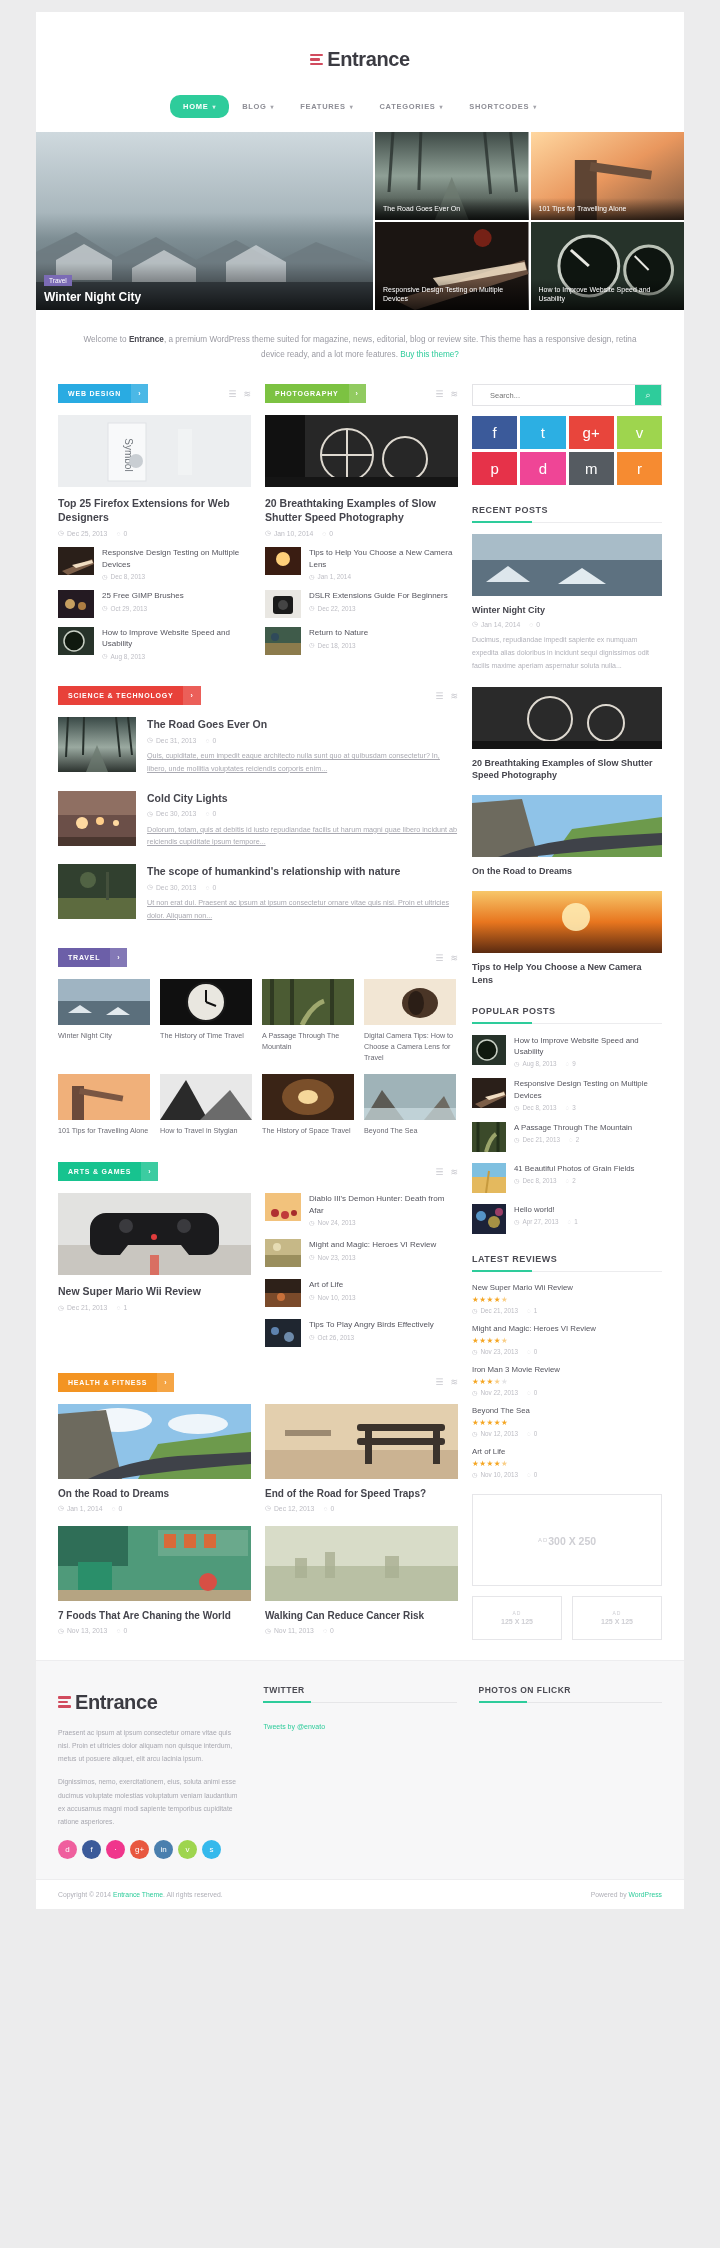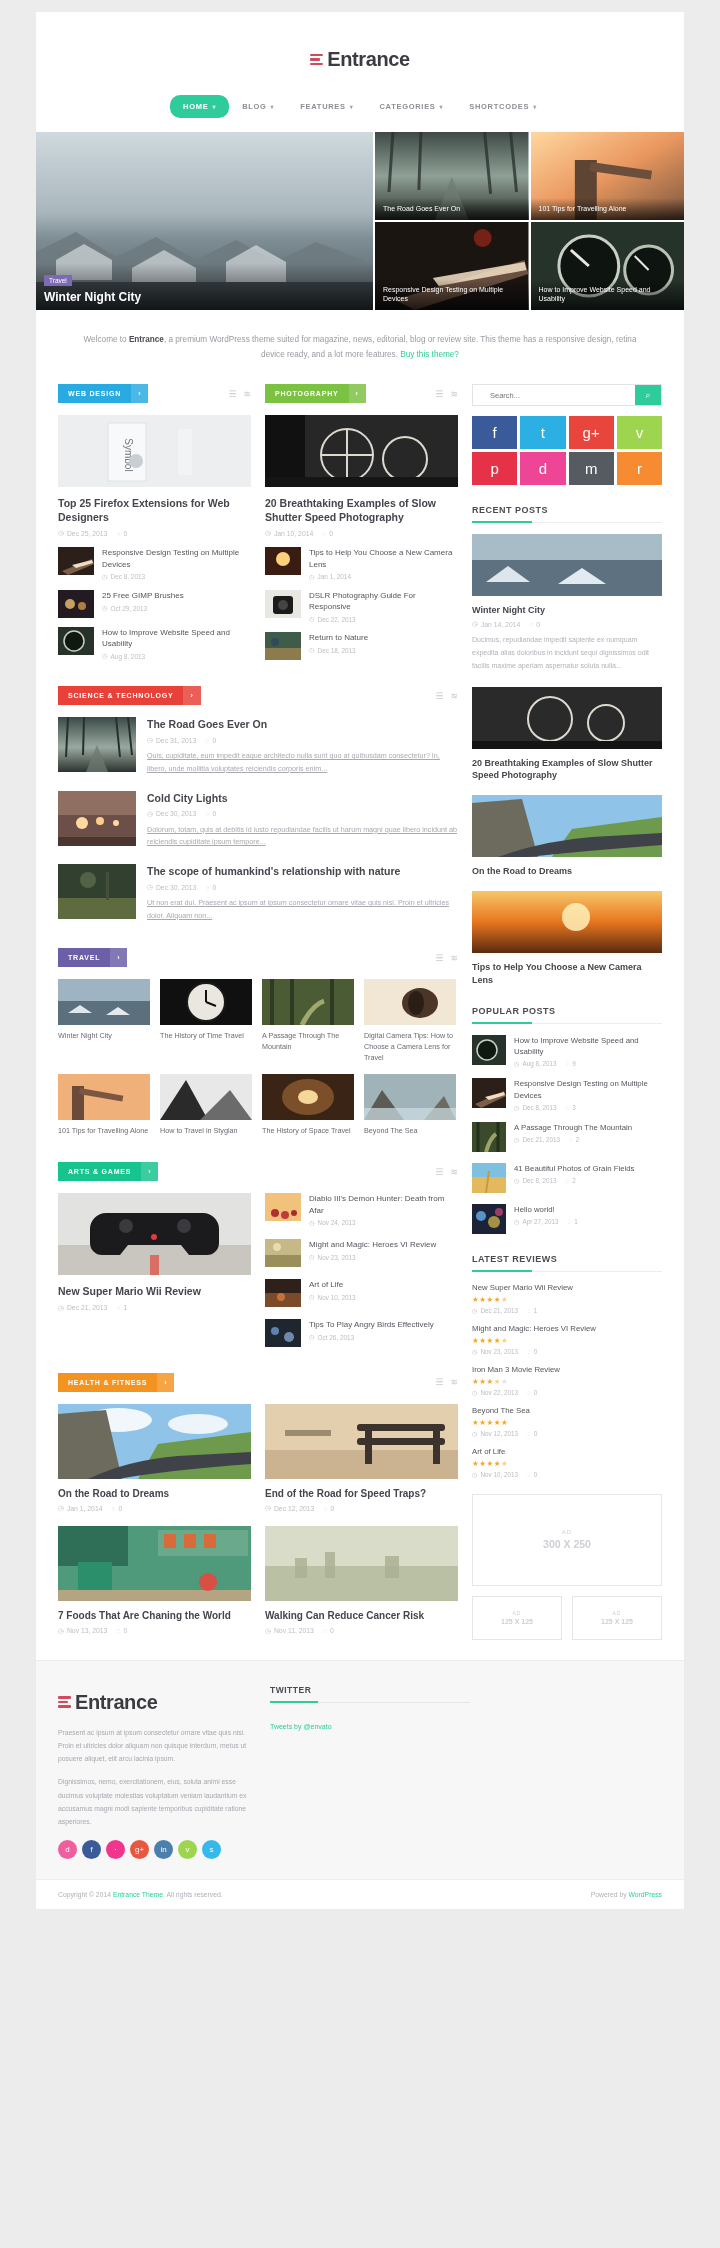--- a/index.html
+++ b/index.html
@@ -151,21 +151,21 @@
   .pp-item .meta { margin-top: 3px; font-size: 6.3px; }
 
   .rev-item { margin-bottom: 10px; }
   .rev-title { font-size: 7.8px; color: #55555e; }
   .stars { color: #f5a623; font-size: 7.5px; letter-spacing: .5px; margin: 3px 0; }
   .stars .off { color: #e4e4e6; }
   .rev-item .meta { font-size: 6.3px; }
 
   .ad-box {
     border: 1px solid #e6e6e9; height: 92px; display: flex;
-    flex-direction: column; align-items: center; justify-content: center;
+    flex-direction: row; align-items: center; justify-content: center;
     color: #cfcfd4; margin-top: 16px;
   }
   .ad-box .s { font-size: 6px; letter-spacing: 1px; }
   .ad-box .b { font-size: 10.5px; font-weight: bold; margin-top: 3px; }
   .ad-row { display: flex; gap: 10px; margin-top: 10px; }
   .ad-small {
     flex: 1; border: 1px solid #e6e6e9; height: 44px; display: flex;
     flex-direction: column; align-items: center; justify-content: center; color: #cfcfd4;
   }
   .ad-small .s { font-size: 5px; letter-spacing: 1px; }
@@ -479,21 +479,21 @@
             </div>
             <div class="mini">
               <div class="mini-thumb">
                     <svg viewBox="0 0 36 28" width="36" height="28">
                       <rect width="36" height="28" fill="#e9e7e2"></rect>
                       <rect x="8" y="6" width="20" height="18" rx="3" fill="#1b1b1b"></rect>
                       <circle cx="18" cy="15" r="5" fill="#444"></circle>
                     </svg>
                   </div>
               <div class="mini-body">
-                <div class="mini-title">DSLR Photography Guide For Responsive</div>
+                <div class="mini-title">DSLR Extensions Guide For Beginners</div>
                 <div class="meta">
                       <span>
                         <span>◷</span>
                         <span>Dec 22, 2013</span>
                       </span>
                     </div>
               </div>
             </div>
             <div class="mini">
               <div class="mini-thumb">
@@ -1288,20 +1288,23 @@
             </a>
         <a class="f-soc" style="background:#35b9ec">
               <span>s</span>
             </a>
       </div>
     </div>
     <div class="f-col2">
       <div class="f-head">TWITTER</div>
       <a class="f-link" href="#">Tweets by @envato</a>
     </div>
+    <div class="f-col3">
+      <div class="f-head">PHOTOS ON FLICKR</div>
+    </div>
   </div>
 
   <div class="copybar">
     <div>
       <span>Copyright © 2014 </span><a href="#">Entrance Theme</a><span>. All rights reserved.</span>
     </div>
     <div>
       <span>Powered by </span><a href="#">WordPress</a>
     </div>
   </div>

